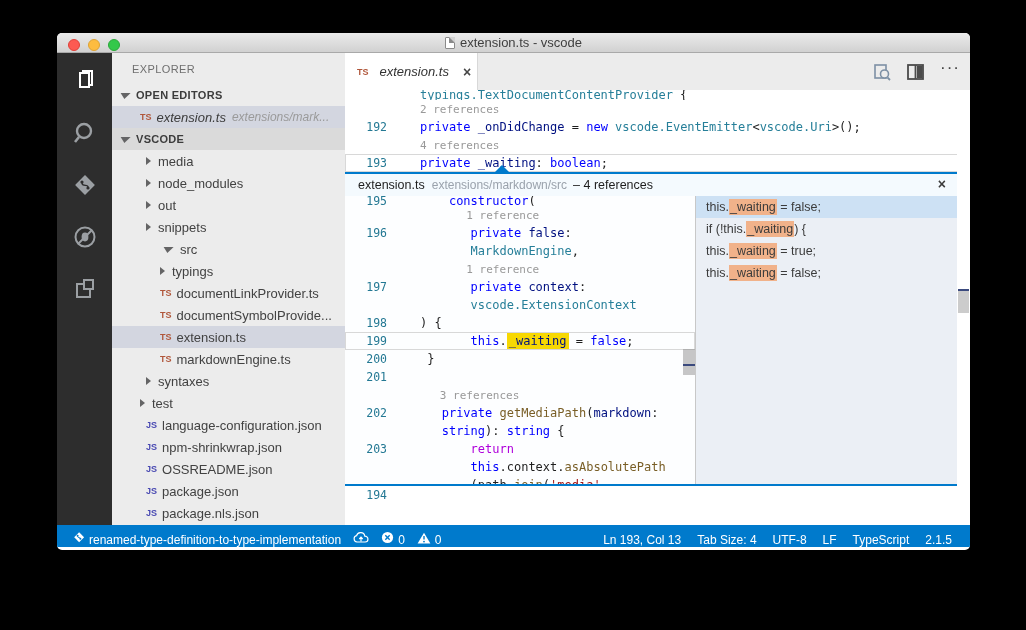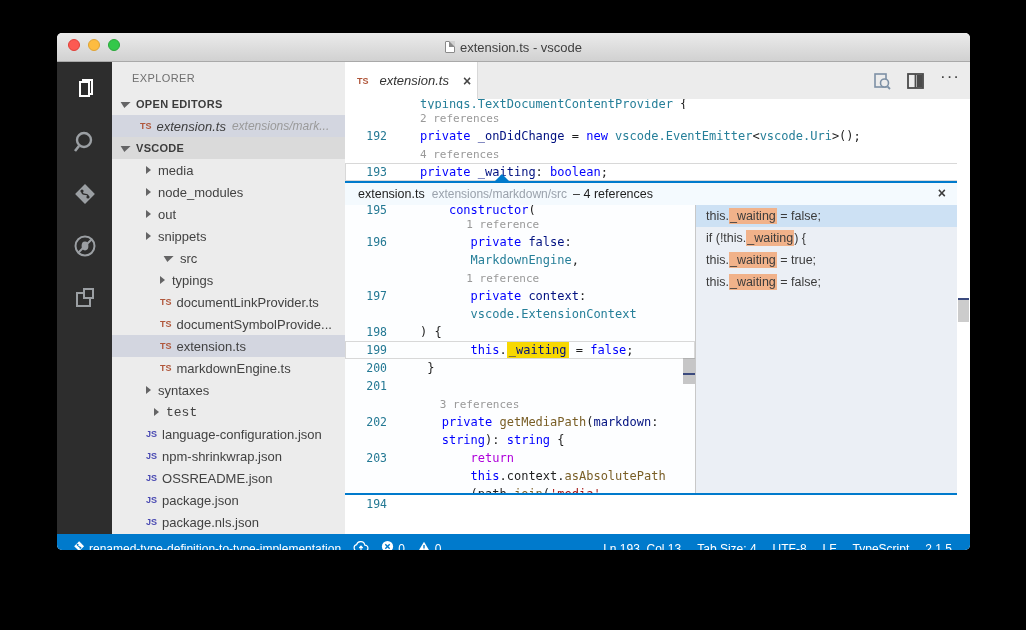--- a/index.html
+++ b/index.html
@@ -1,19 +1,19 @@
 <!DOCTYPE html>
 <html><head>
 <meta charset="utf-8">
 <style>
   * { margin:0; padding:0; box-sizing:border-box; }
   html,body { width:1026px; height:630px; background:#000; font-family:"Liberation Sans",sans-serif; overflow:hidden; }
   .window { position:absolute; left:57px; top:33px; width:913px; height:517px; border-radius:5px; overflow:hidden; background:#fff; box-shadow:0 16px 42px rgba(0,0,0,.6); }
   
-  .titlebar { height:29px; background:linear-gradient(#ebebeb,#d1d1d1); border-bottom:1px solid #a9a9a9; position:relative; display:flex; align-items:center; justify-content:center; }
+  .titlebar { height:20px; background:linear-gradient(#ebebeb,#d1d1d1); border-bottom:1px solid #a9a9a9; position:relative; display:flex; align-items:center; justify-content:center; }
   .traffic { position:absolute; left:11px; top:6px; display:flex; gap:8px; }
   .dot { width:12px; height:12px; border-radius:50%; }
   .dot.red { background:#fc5a52; border:1px solid #df4038; }
   .dot.yellow { background:#fdbc40; border:1px solid #dea334; }
   .dot.green { background:#34c84a; border:1px solid #2aa73a; }
   .title { font-size:13px; color:#3f3f3f; display:flex; align-items:center; gap:5px; }
   .doc-ico { width:10px; height:12px; border:1px solid #8a8a8a; border-radius:1px; background:#fff; position:relative; }
   .doc-ico::after { content:""; position:absolute; right:-1px; top:-1px; border:3px solid; border-color:#d1d1d1 #d1d1d1 #8a8a8a #8a8a8a; }
   
   .mainbody { display:flex; height:472px; }
@@ -194,21 +194,21 @@
             <span class="tree-label">extension.ts</span>
           </div>
           <div class="tree-row" style="padding-left: 48px;">
             <span class="badge ts">TS</span>
             <span class="tree-label">markdownEngine.ts</span>
           </div>
           <div class="tree-row" style="padding-left: 34px;">
             <span class="tw right" style="margin-right: 7px;"></span>
             <span class="tree-label">syntaxes</span>
           </div>
-          <div class="tree-row" style="padding-left: 42px; font-family: Liberation Mono, monospace;">
+          <div class="tree-row" style="padding-left: 28px;">
             <span class="tw right" style="margin-right: 7px;"></span>
             <span class="tree-label">test</span>
           </div>
           <div class="tree-row" style="padding-left: 34px;">
             <span class="badge js">JS</span>
             <span class="tree-label">language-configuration.json</span>
           </div>
           <div class="tree-row" style="padding-left: 34px;">
             <span class="badge js">JS</span>
             <span class="tree-label">npm-shrinkwrap.json</span>

